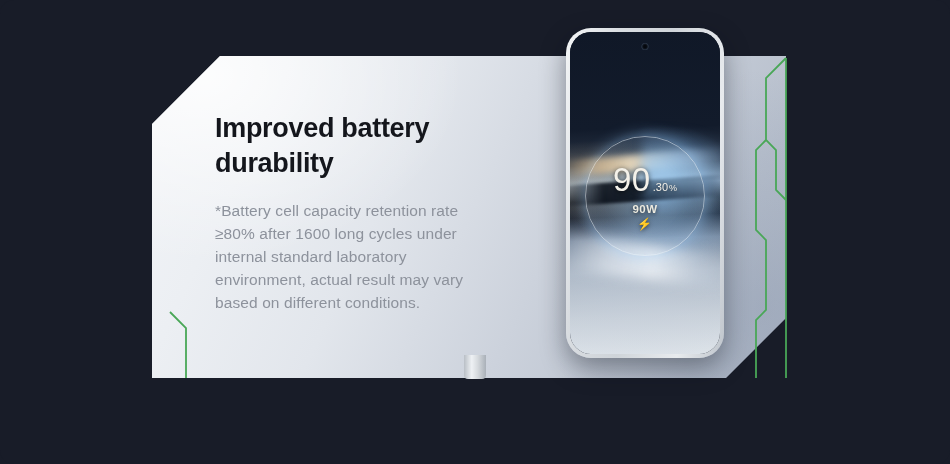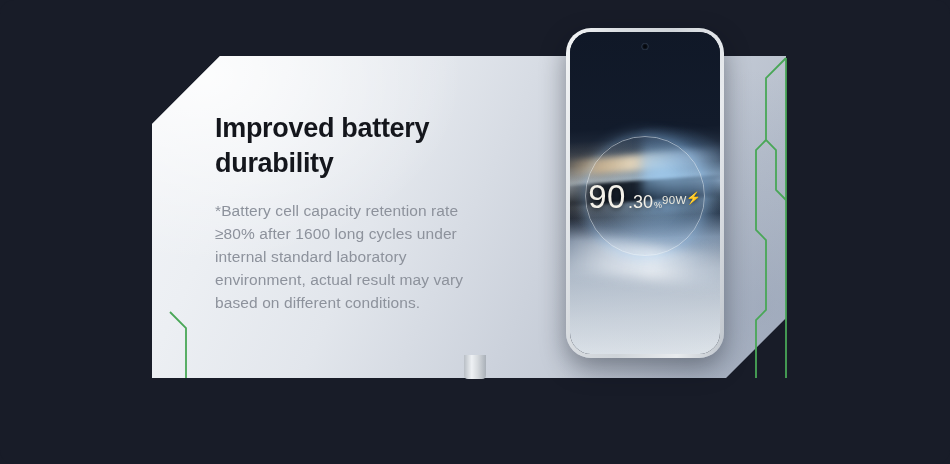--- a/index.html
+++ b/index.html
@@ -167,50 +167,50 @@
     top: 51%;
     transform: translate(-50%, -50%);
     width: 118px;
     height: 118px;
     border-radius: 50%;
     border: 1.4px solid rgba(228,240,252,0.55);
     box-shadow:
       0 0 16px rgba(150,205,255,0.45),
       inset 0 0 20px rgba(190,225,255,0.22);
     display: flex;
-    flex-direction: row;
+    flex-direction: column;
     align-items: center;
     justify-content: center;
   }
   .pct-row {
     display: flex;
     align-items: baseline;
     color: #f4f1e9;
     text-shadow: 0 1px 5px rgba(0,0,0,0.65);
     line-height: 1;
   }
   .pct-main {
     font-size: 33px;
     font-weight: 300;
     letter-spacing: 0.5px;
   }
   .pct-frac {
-    font-size: 18px;
+    font-size: 11px;
     font-weight: 300;
     margin-left: 2px;
   }
   .pct-sign {
     font-size: 9px;
     font-weight: 300;
     margin-left: 1px;
   }
   .watt {
     margin-top: 7px;
     font-size: 11.5px;
-    font-weight: 400;
+    font-weight: 700;
     color: #eceadf;
     letter-spacing: 0.4px;
     text-shadow: 0 1px 4px rgba(0,0,0,0.6);
   }
   .bolt {
     margin-top: 3px;
     font-size: 12px;
     color: #f0eee4;
     text-shadow: 0 1px 4px rgba(0,0,0,0.6);
     line-height: 1;

